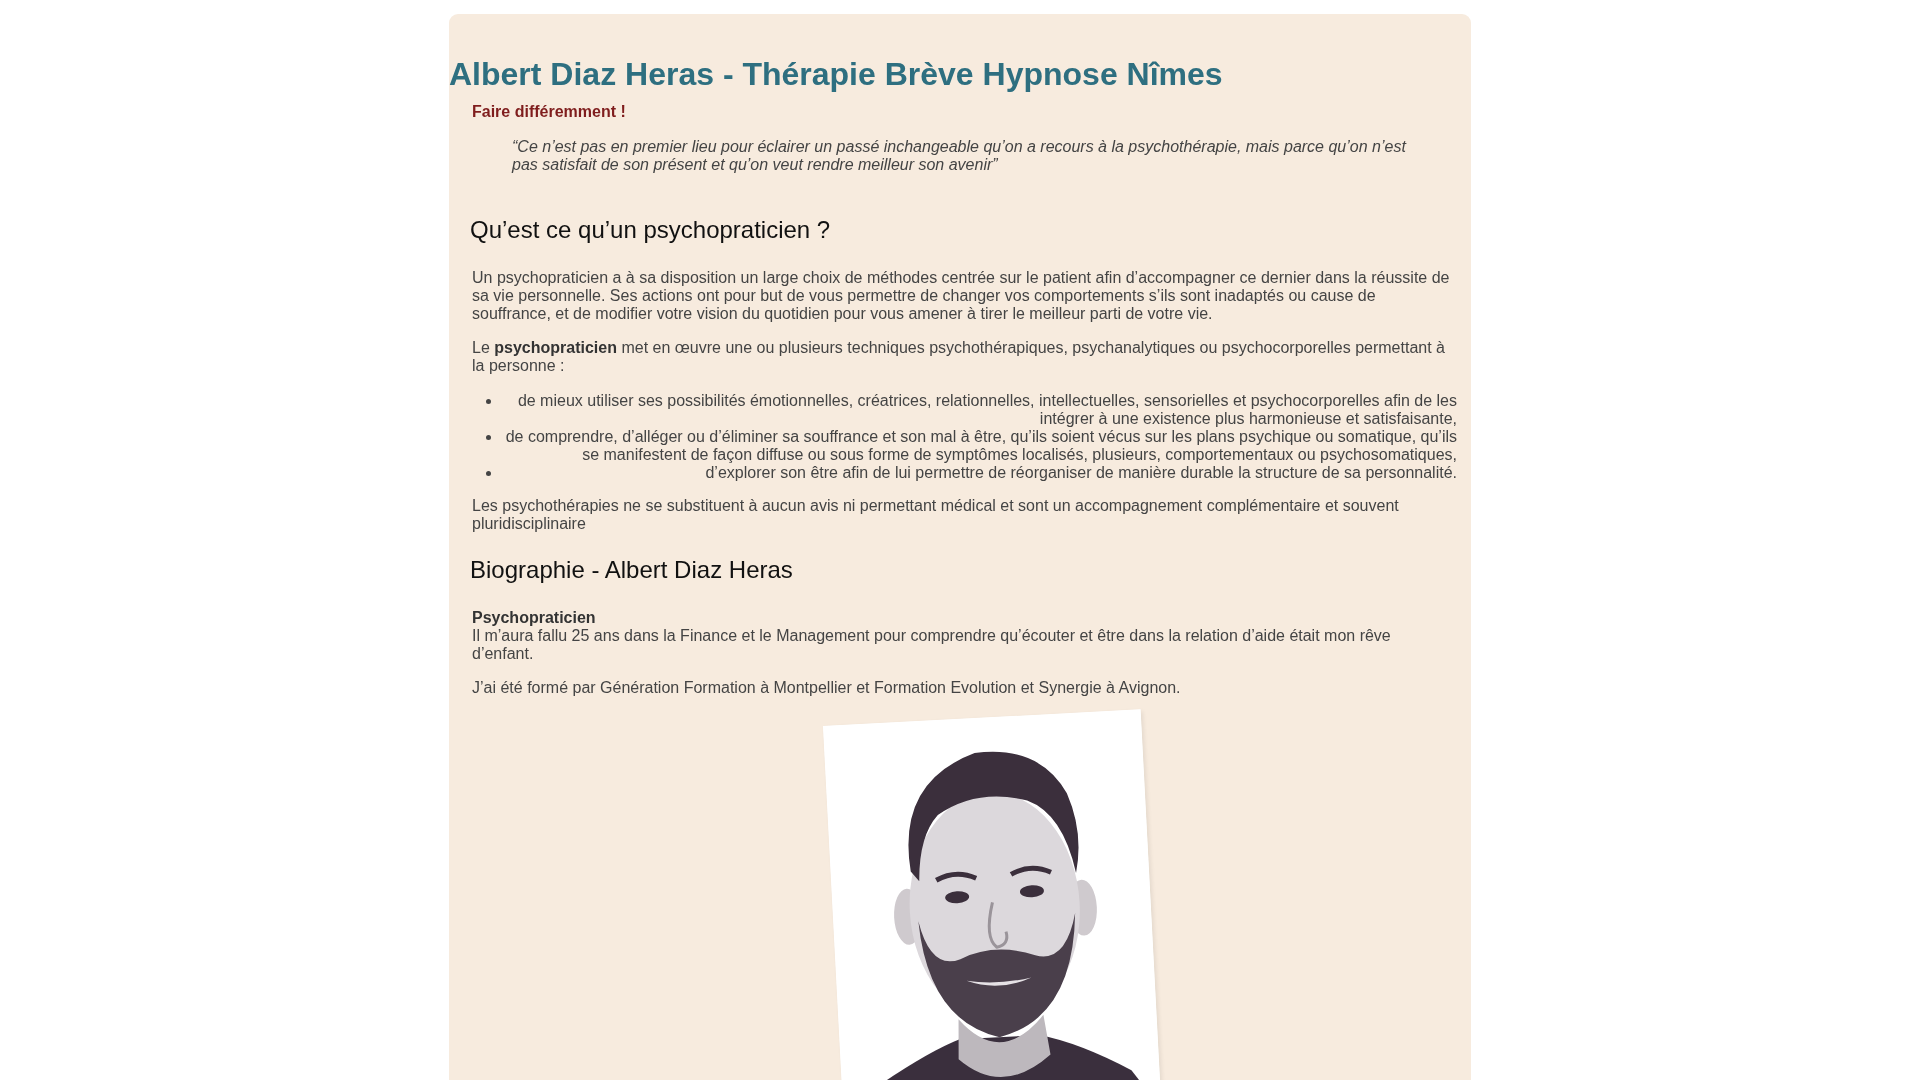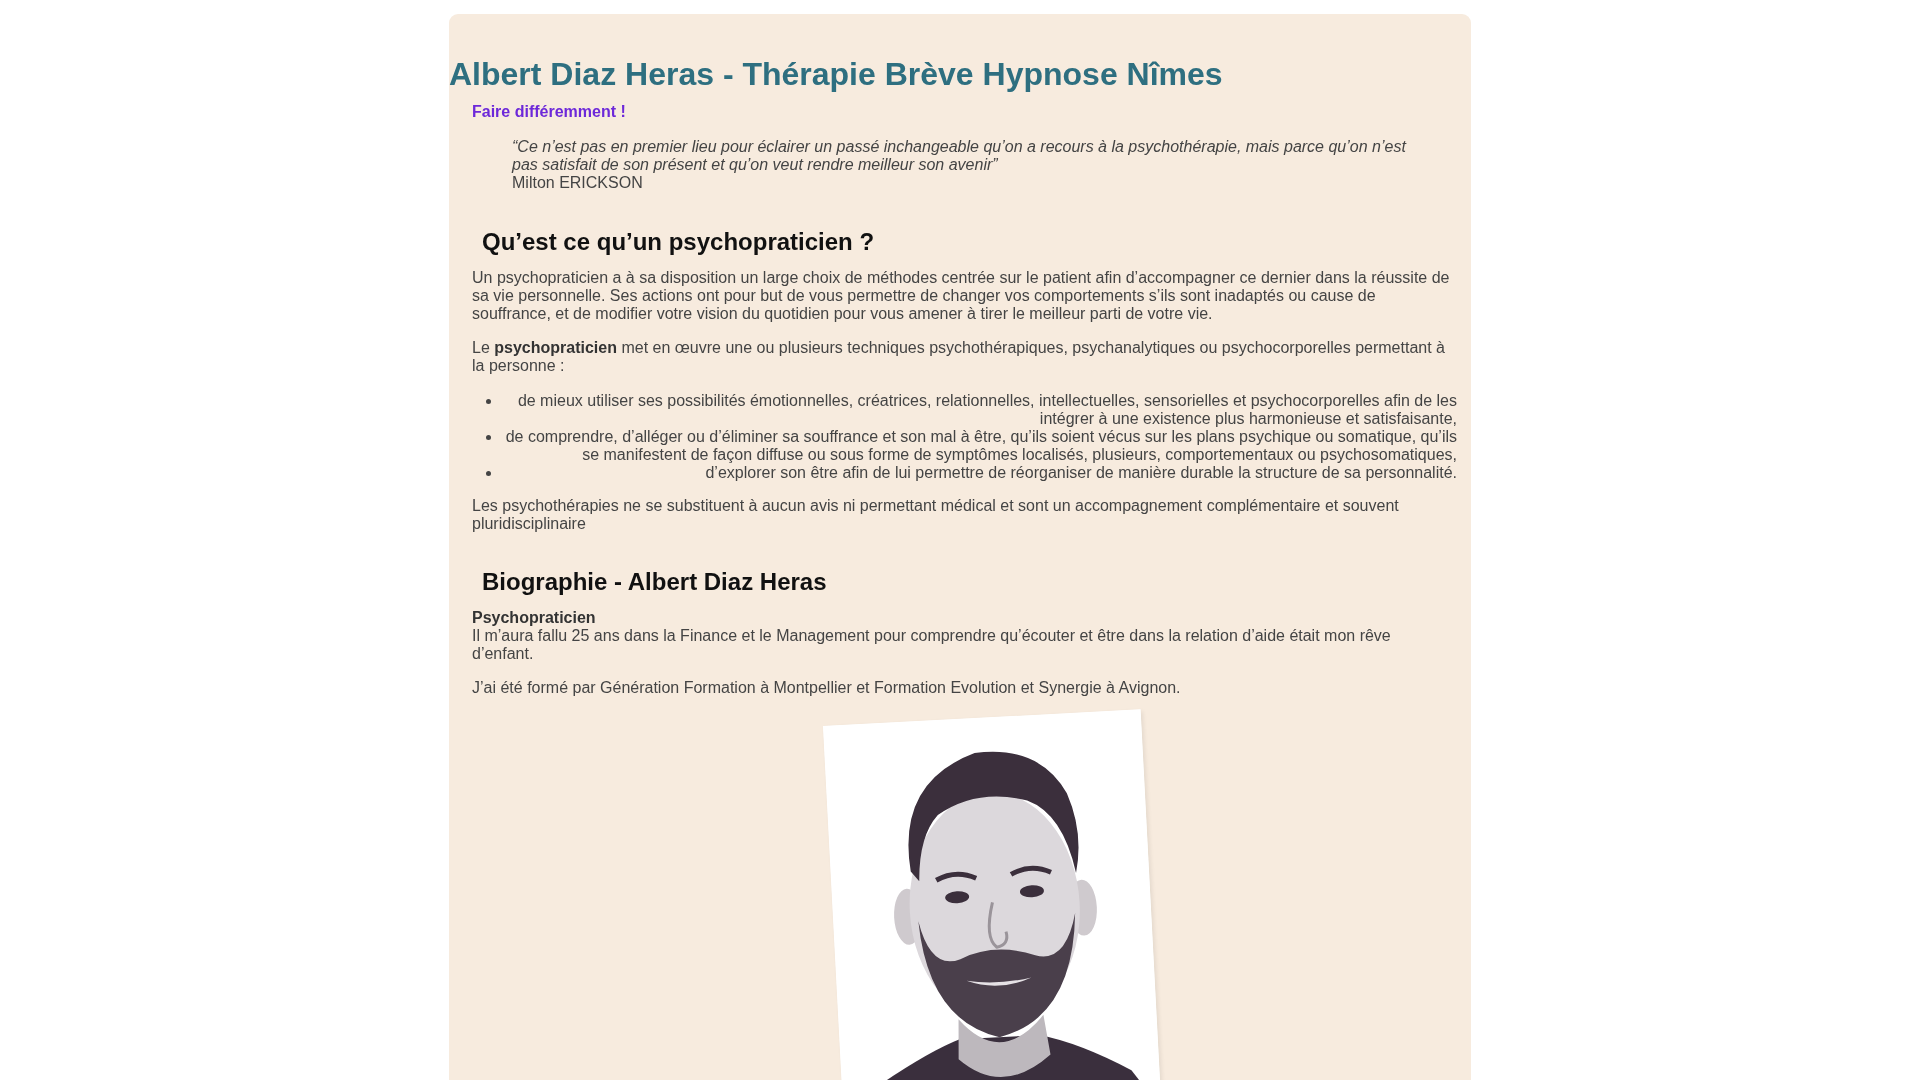--- a/index.html
+++ b/index.html
@@ -41,39 +41,39 @@
     position: absolute;
     left: 23px;
     top: 0;
     width: 985px;
   }
   .tagline {
     position: absolute;
     top: 89px;
     left: 0;
     font-weight: bold;
-    color: #6d28d9;
+    color: #7f1d1d;
     margin: 0;
   }
   .quote {
     position: absolute;
     top: 124px;
     left: 40px;
     width: 905px;
     margin: 0;
   }
   .quote .q-text { font-style: italic; display: block; }
   .quote .q-author { display: block; }
   h2 {
     position: absolute;
     left: -2px;
-    margin: 12px;
+    margin: 0;
     font-size: 24px;
     line-height: 28px;
-    font-weight: bold;
+    font-weight: normal;
     color: #111111;
   }
   .h2-1 { top: 202px; }
   .h2-2 { top: 542px; text-align: center; }
   p.body {
     position: absolute;
     left: 0;
     margin: 0;
     width: 985px;
   }
@@ -119,21 +119,20 @@
 <body>
 
 <div class="card">
   <h1 class="title">Albert Diaz Heras - Thérapie Brève Hypnose Nîmes</h1>
 
   <div class="content">
     <p class="tagline">Faire différemment !</p>
 
     <blockquote class="quote">
       <span class="q-text">“Ce n’est pas en premier lieu pour éclairer un passé inchangeable qu’on a recours à la psychothérapie, mais parce qu’on n’est pas satisfait de son présent et qu’on veut rendre meilleur son avenir”</span>
-      <span class="q-author">Milton ERICKSON</span>
     </blockquote>
 
     <h2 class="h2-1">Qu’est ce qu’un psychopraticien ?</h2>
 
     <p class="body p1">Un psychopraticien a à sa disposition un large choix de méthodes centrée sur le patient afin d’accompagner ce dernier dans la réussite de sa vie personnelle. Ses actions ont pour but de vous permettre de changer vos comportements s’ils sont inadaptés ou cause de souffrance, et de modifier votre vision du quotidien pour vous amener à tirer le meilleur parti de votre vie.</p>
 
     <p class="body p2"><span>Le </span><b>psychopraticien</b><span> met en œuvre une ou plusieurs techniques psychothérapiques, psychanalytiques ou psychocorporelles permettant à la personne :</span></p>
 
     <ul class="list">
       <li>de mieux utiliser ses possibilités émotionnelles, créatrices, relationnelles, intellectuelles, sensorielles et psychocorporelles afin de les intégrer à une existence plus harmonieuse et satisfaisante,</li>

